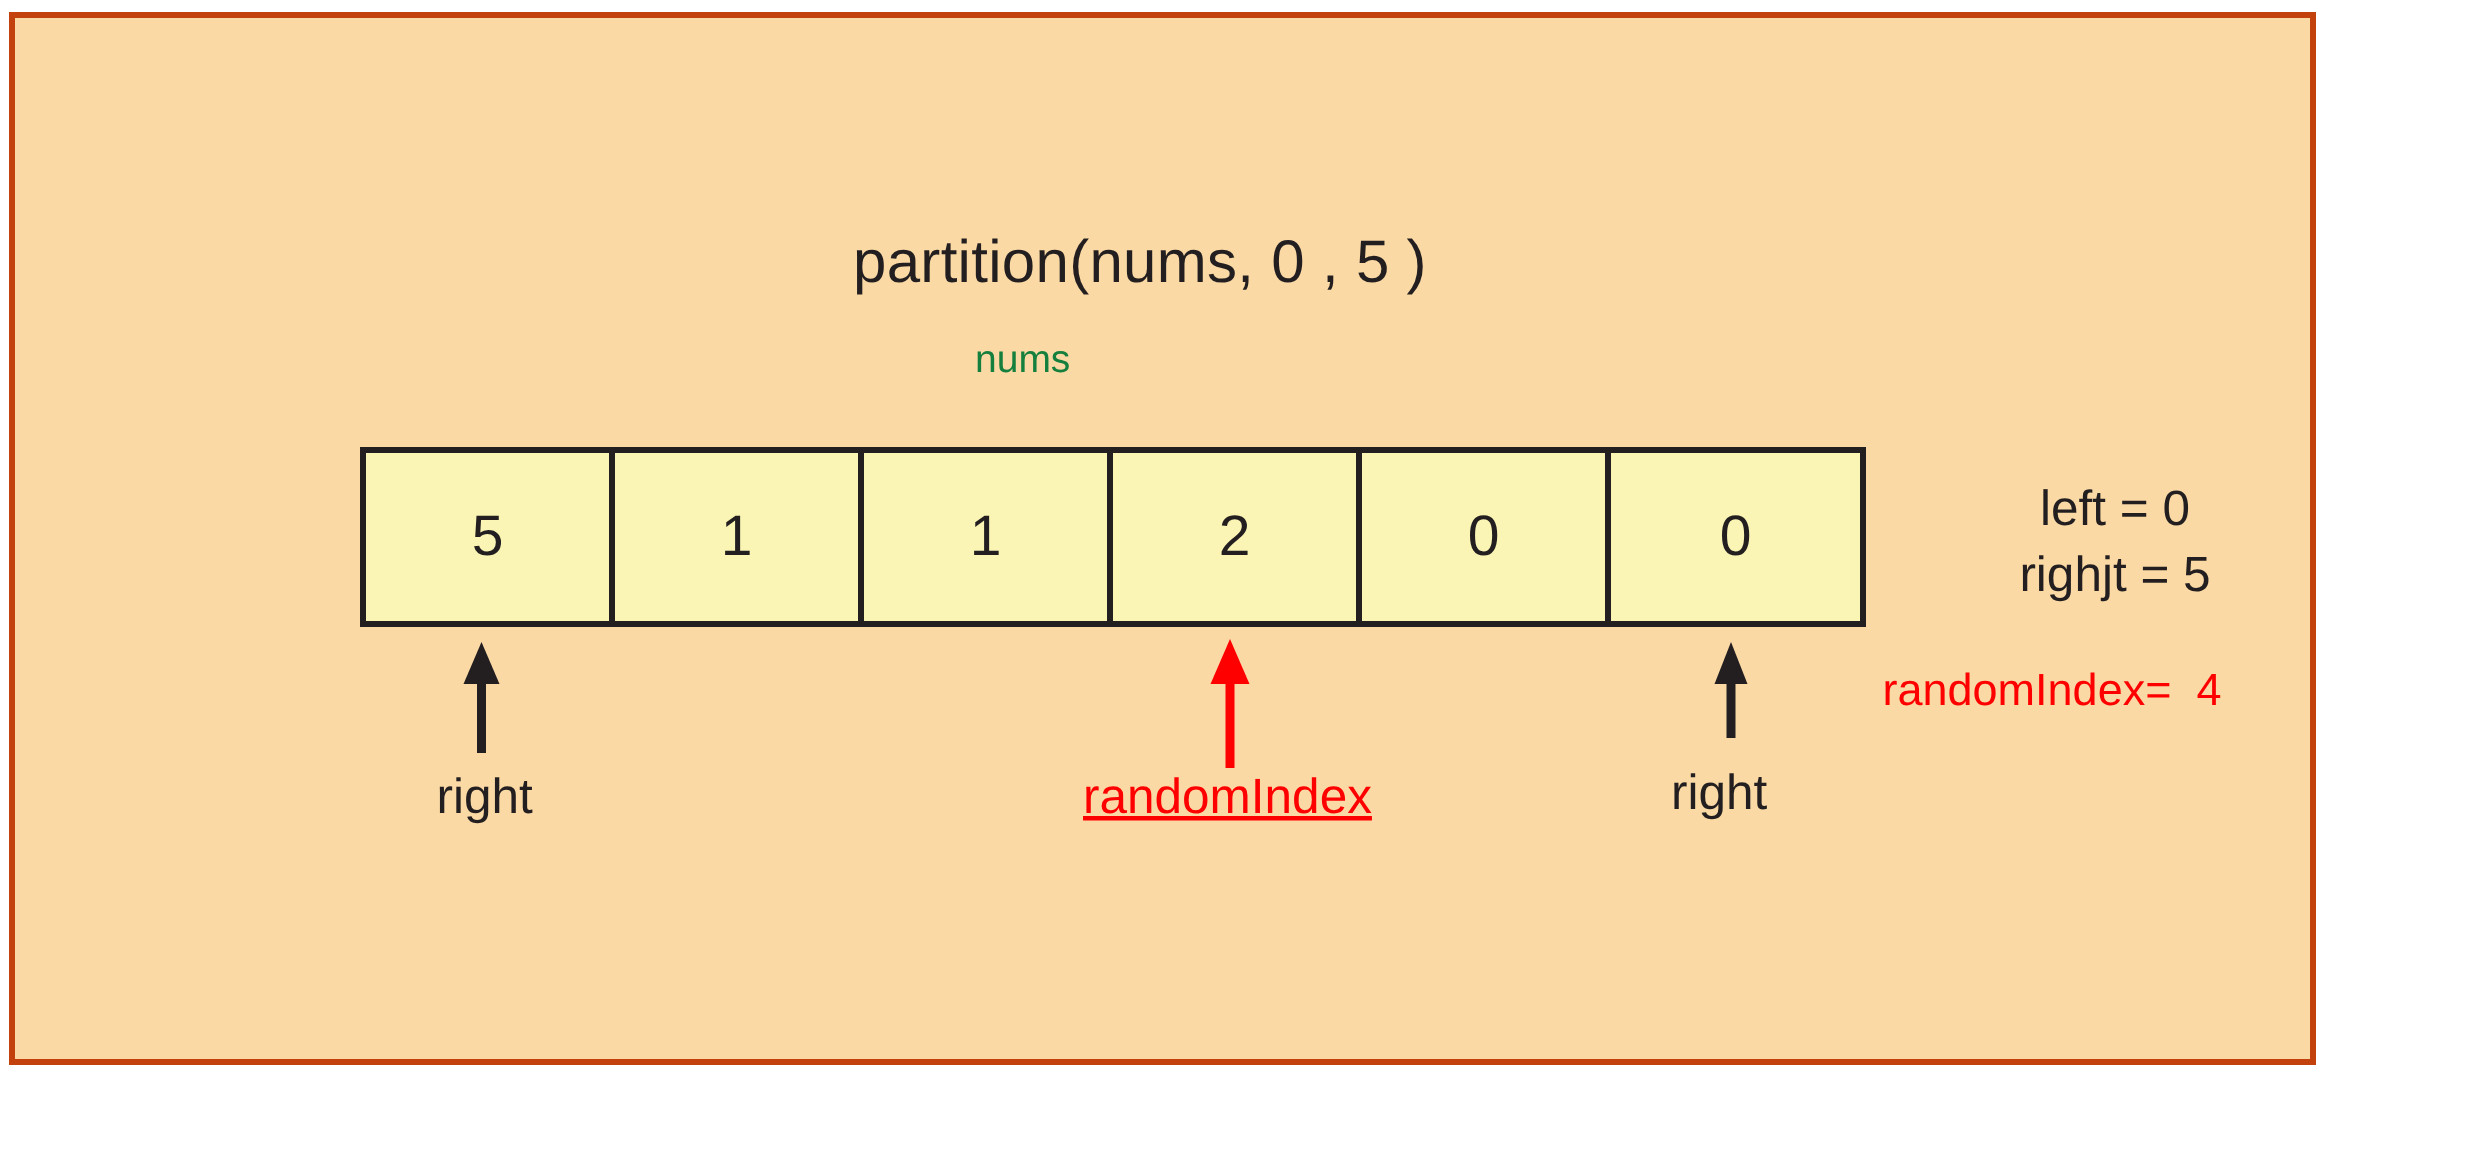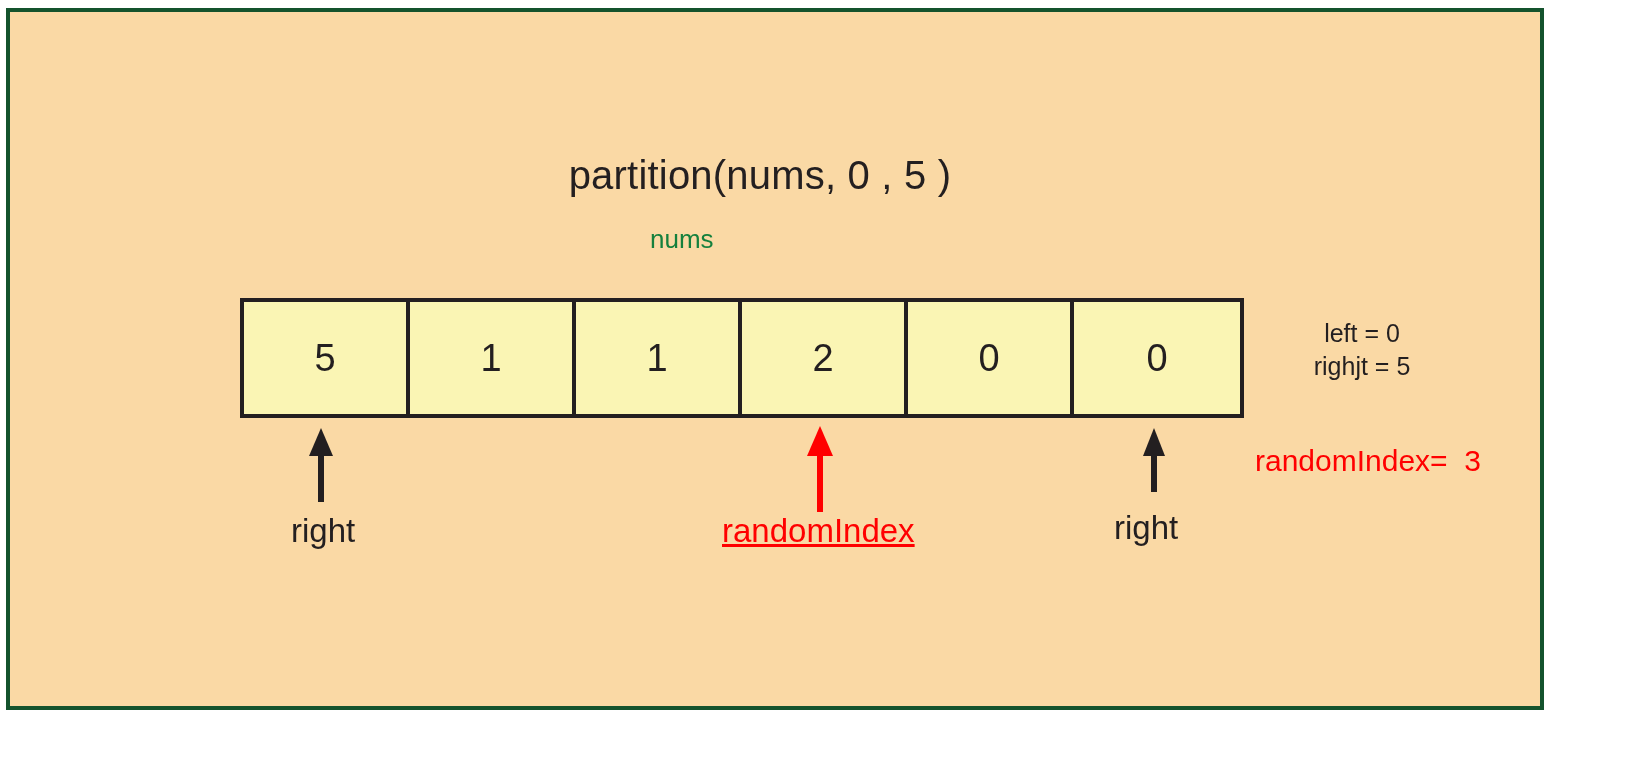--- a/index.html
+++ b/index.html
@@ -23,21 +23,21 @@
   }
 
   
   .frame {
     position: absolute;
     left: 6px;
     top: 8px;
     width: 1538px;
     height: 702px;
     background: #fad9a5;
-    border: 4px solid #14532d;
+    border: 4px solid #c2410c;
     box-sizing: border-box;
   }
 
   
   .title {
     position: absolute;
     left: 0;
     top: 96px;
     width: 1538px;
     text-align: center;
@@ -104,25 +104,25 @@
     color: #231f20;
     white-space: nowrap;
   }
   .ptr-label.red {
     color: #ff0000;
   }
 
   
   .side-vars {
     position: absolute;
-    left: 1217px;
+    left: 1265px;
     top: 305px;
     width: 270px;
     text-align: center;
-    font-size: 25px;
+    font-size: 33px;
     line-height: 1.33;
     color: #231f20;
     white-space: pre-line;
   }
   .side-random {
     position: absolute;
     left: 1245px;
     top: 432px;
     font-size: 30px;
     color: #ff0000;
@@ -170,16 +170,16 @@
 
     <div class="ptr-label" style="left:281px; top:500px;">right</div>
 
     <div class="ptr-label red" style="left:712px; top:500px;text-decoration:underline;">randomIndex</div>
 
     <div class="ptr-label" style="left:1104px; top:497px;">right</div>
 
     <div class="side-vars">left = 0
 righjt = 5</div>
 
-    <div class="side-random">randomIndex=  3</div>
+    <div class="side-random">randomIndex=  4</div>
 
   </div>
 </div>
 
 </body></html>

